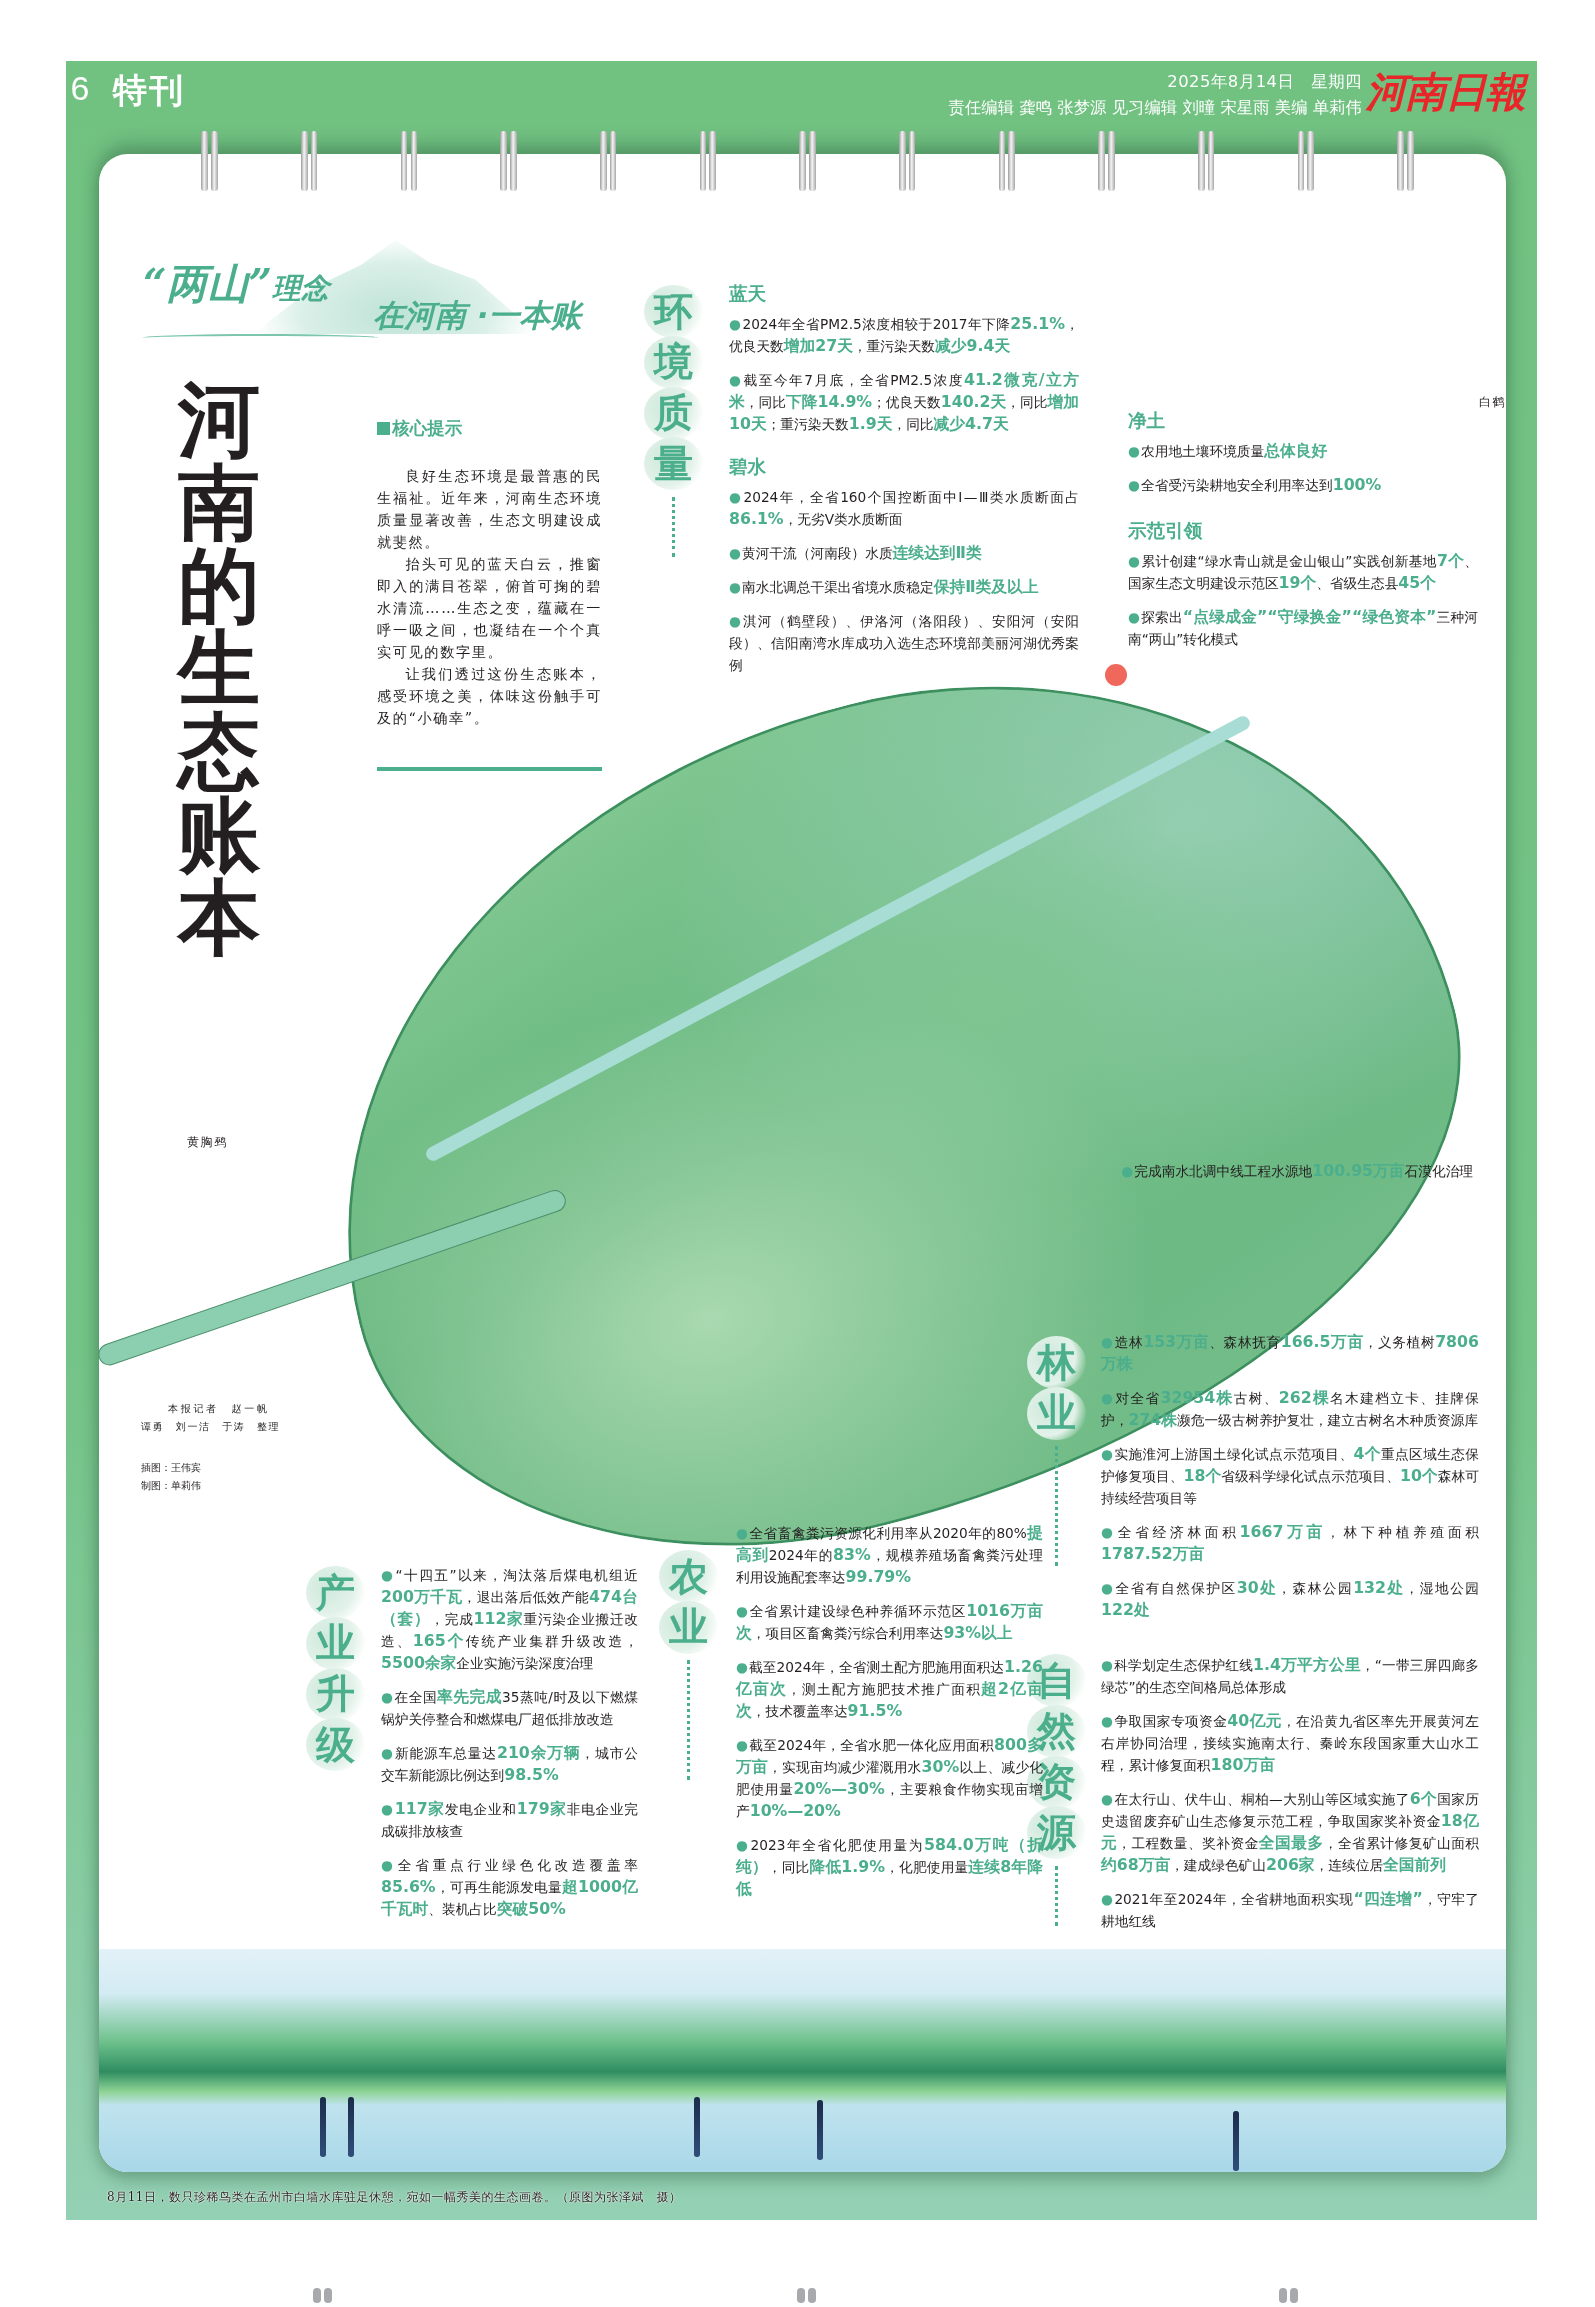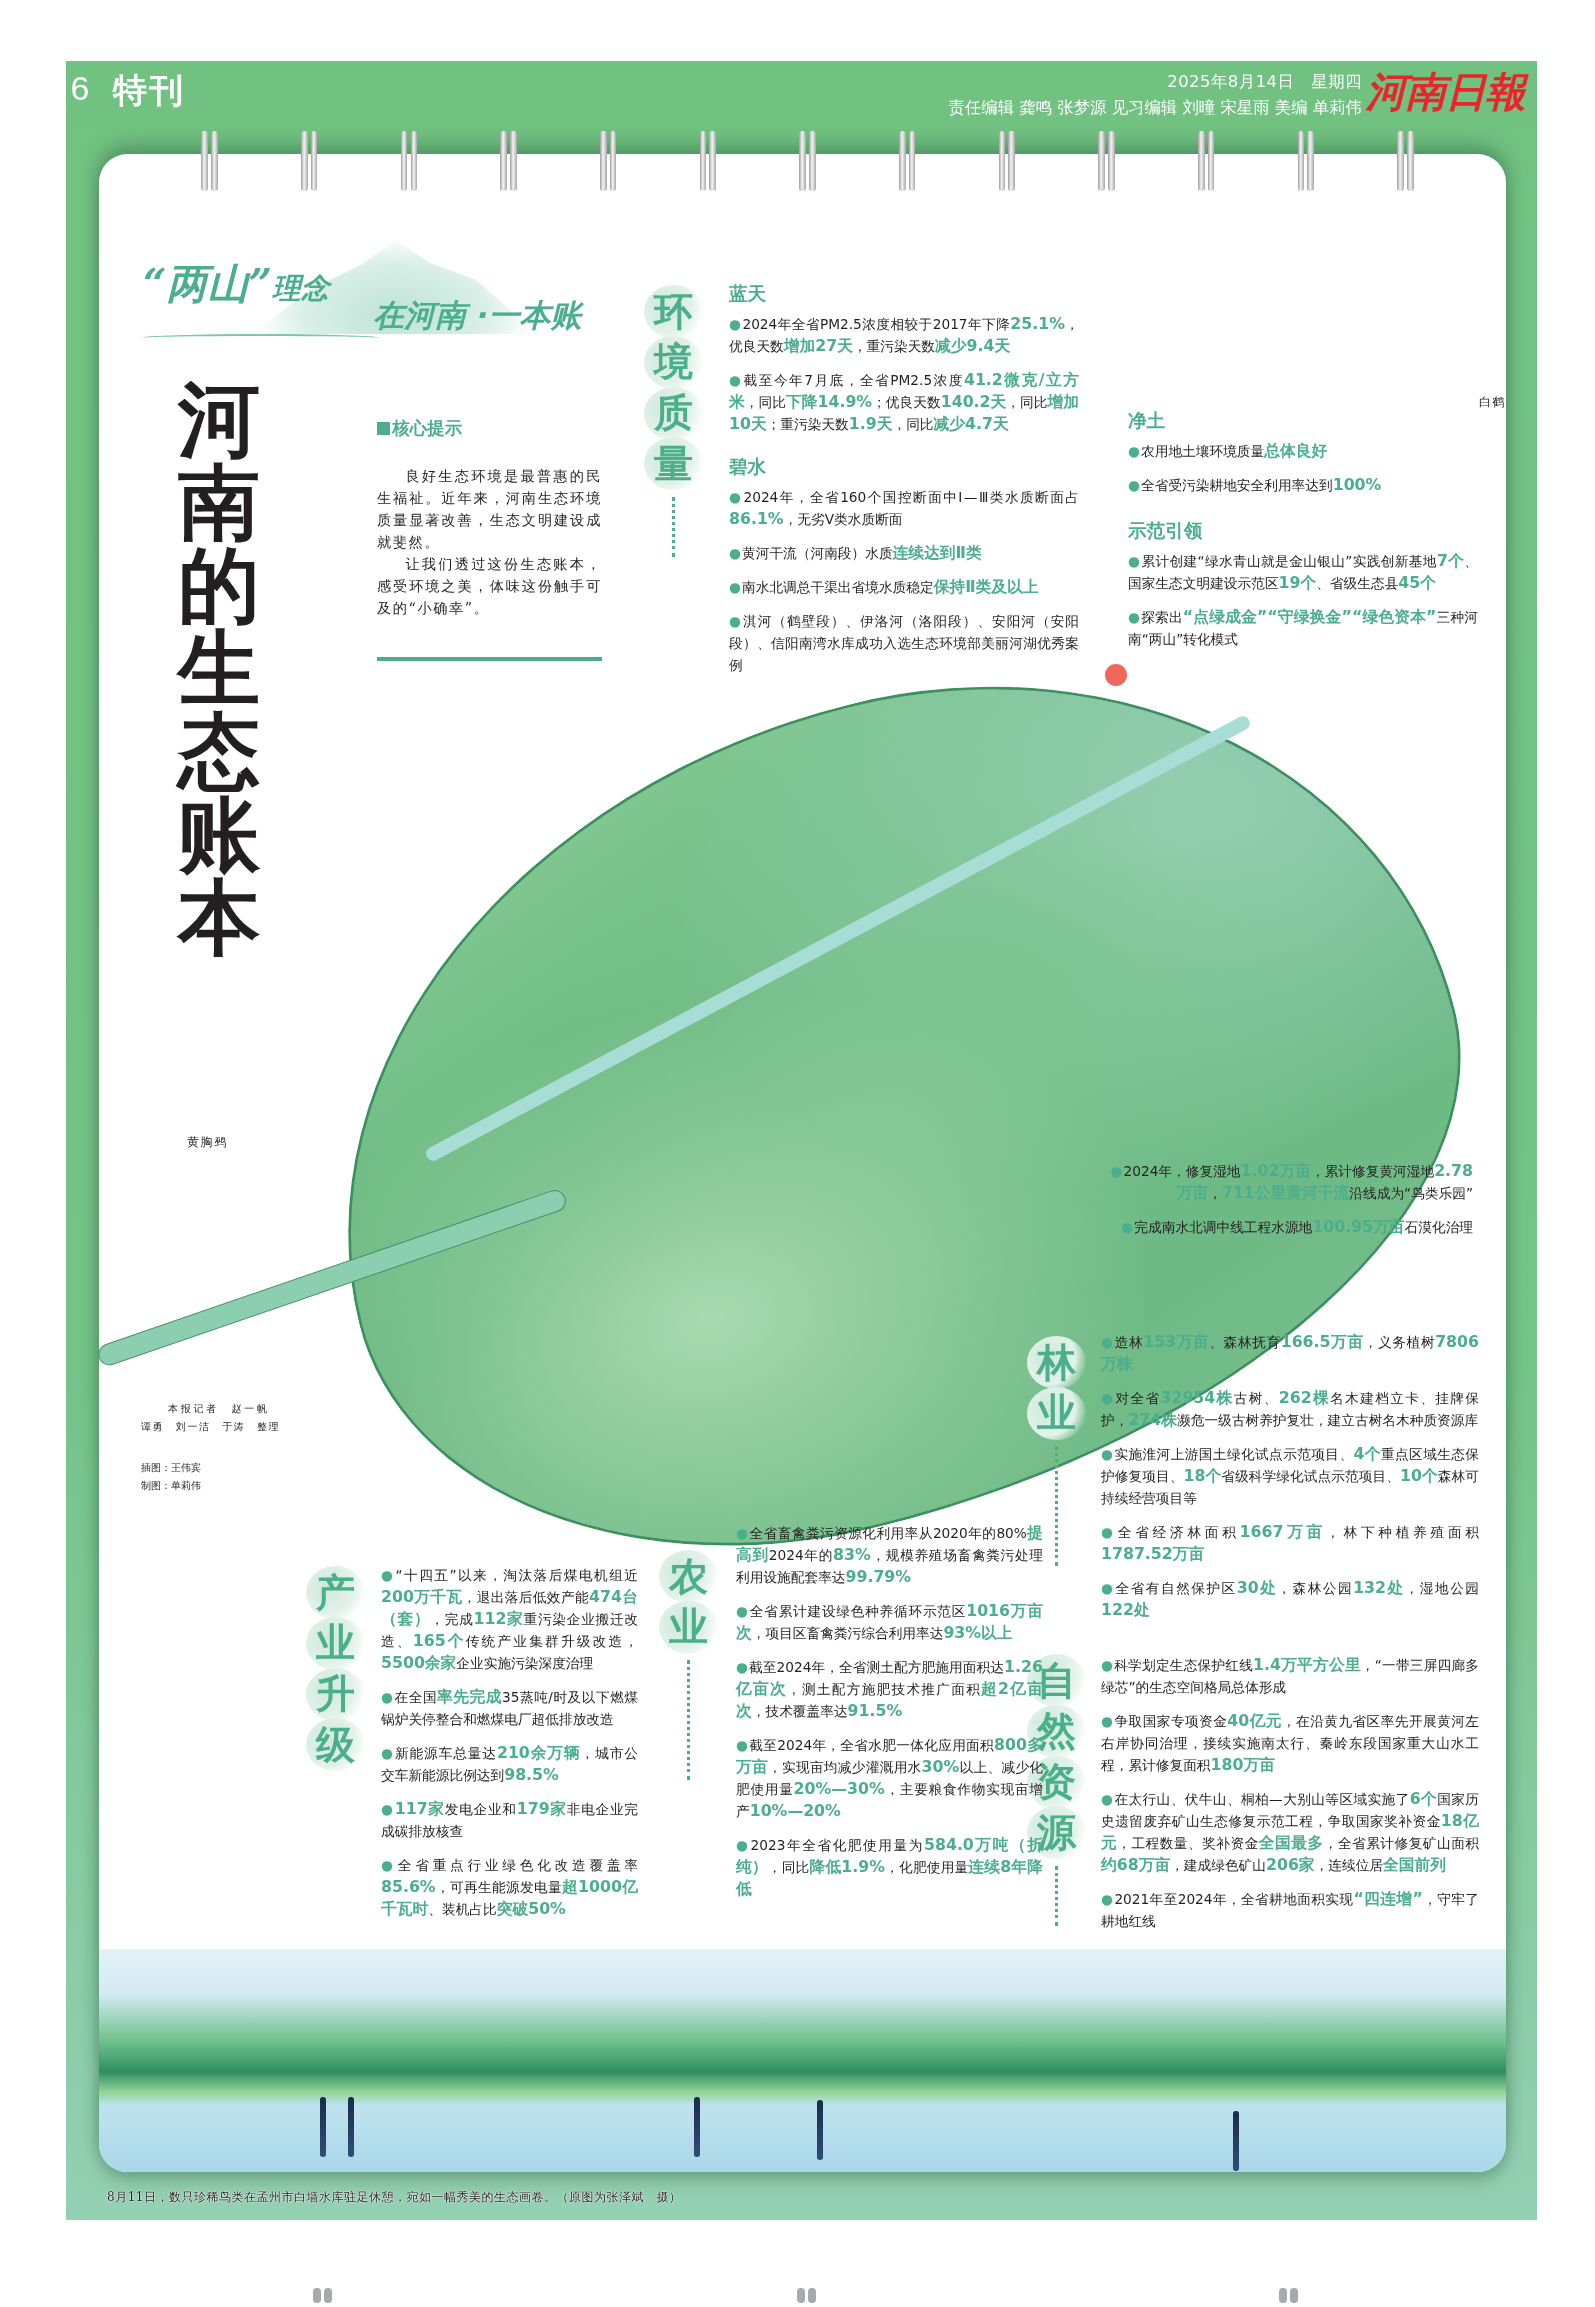--- a/index.html
+++ b/index.html
@@ -165,20 +165,21 @@
   <span>的</span>
   <span>生</span>
   <span>态</span>
   <span>账</span>
   <span>本</span>
 </div>
 
 <div class="tips">
   <div class="tips-head"><span class="sq"></span><span>核心提示</span></div>
   <p>良好生态环境是最普惠的民生福祉。近年来，河南生态环境质量显著改善，生态文明建设成就斐然。</p>
+  <p>抬头可见的蓝天白云，推窗即入的满目苍翠，俯首可掬的碧水清流……生态之变，蕴藏在一呼一吸之间，也凝结在一个个真实可见的数字里。</p>
   <p>让我们透过这份生态账本，感受环境之美，体味这份触手可及的“小确幸”。</p>
   <div class="tips-rule"></div>
 </div>
 
 <div class="leaf"></div>
 <div class="leaf-vein-main"></div>
 <div class="leaf-stem"></div>
 <div class="leaf-sun"></div>
 
 <span class="bird-label" style="left:1441px;top:394px;">白鹤</span>
@@ -241,21 +242,20 @@
 </div>
 <div class="block" style="left:1128px;top:520px;width:350px;">
   <h3>示范引领</h3>
   <div>
       <div class="item"><span>累计创建“绿水青山就是金山银山”实践创新基地</span><span class="hl">7个</span><span>、国家生态文明建设示范区</span><span class="hl">19个</span><span>、省级生态县</span><span class="hl">45个</span></div>
       <div class="item"><span>探索出</span><span class="hl">“点绿成金”“守绿换金”“绿色资本”</span><span>三种河南“两山”转化模式</span></div>
     </div>
 </div>
 <div class="block" style="left:1106px;top:1160px;width:367px;">
   <div>
-      <div class="item right"><span>2024年，修复湿地</span><span class="hl">1.02万亩</span><span>，累计修复黄河湿地</span><span class="hl">2.78万亩</span><span>，</span><span class="hl">711公里黄河干流</span><span>沿线成为“鸟类乐园”</span></div>
       <div class="item right"><span>完成南水北调中线工程水源地</span><span class="hl">100.95万亩</span><span>石漠化治理</span></div>
     </div>
 </div>
 <div class="block" style="left:1101px;top:1331px;width:378px;">
   <div>
       <div class="item"><span>造林</span><span class="hl">153万亩</span><span>、森林抚育</span><span class="hl">166.5万亩</span><span>，义务植树</span><span class="hl">7806万株</span></div>
       <div class="item"><span>对全省</span><span class="hl">32954株</span><span>古树、</span><span class="hl">262棵</span><span>名木建档立卡、挂牌保护，</span><span class="hl">274株</span><span>濒危一级古树养护复壮，建立古树名木种质资源库</span></div>
       <div class="item"><span>实施淮河上游国土绿化试点示范项目、</span><span class="hl">4个</span><span>重点区域生态保护修复项目、</span><span class="hl">18个</span><span>省级科学绿化试点示范项目、</span><span class="hl">10个</span><span>森林可持续经营项目等</span></div>
       <div class="item"><span>全省经济林面积</span><span class="hl">1667万亩</span><span>，林下种植养殖面积</span><span class="hl">1787.52万亩</span></div>
       <div class="item"><span>全省有自然保护区</span><span class="hl">30处</span><span>，森林公园</span><span class="hl">132处</span><span>，湿地公园</span><span class="hl">122处</span></div>

